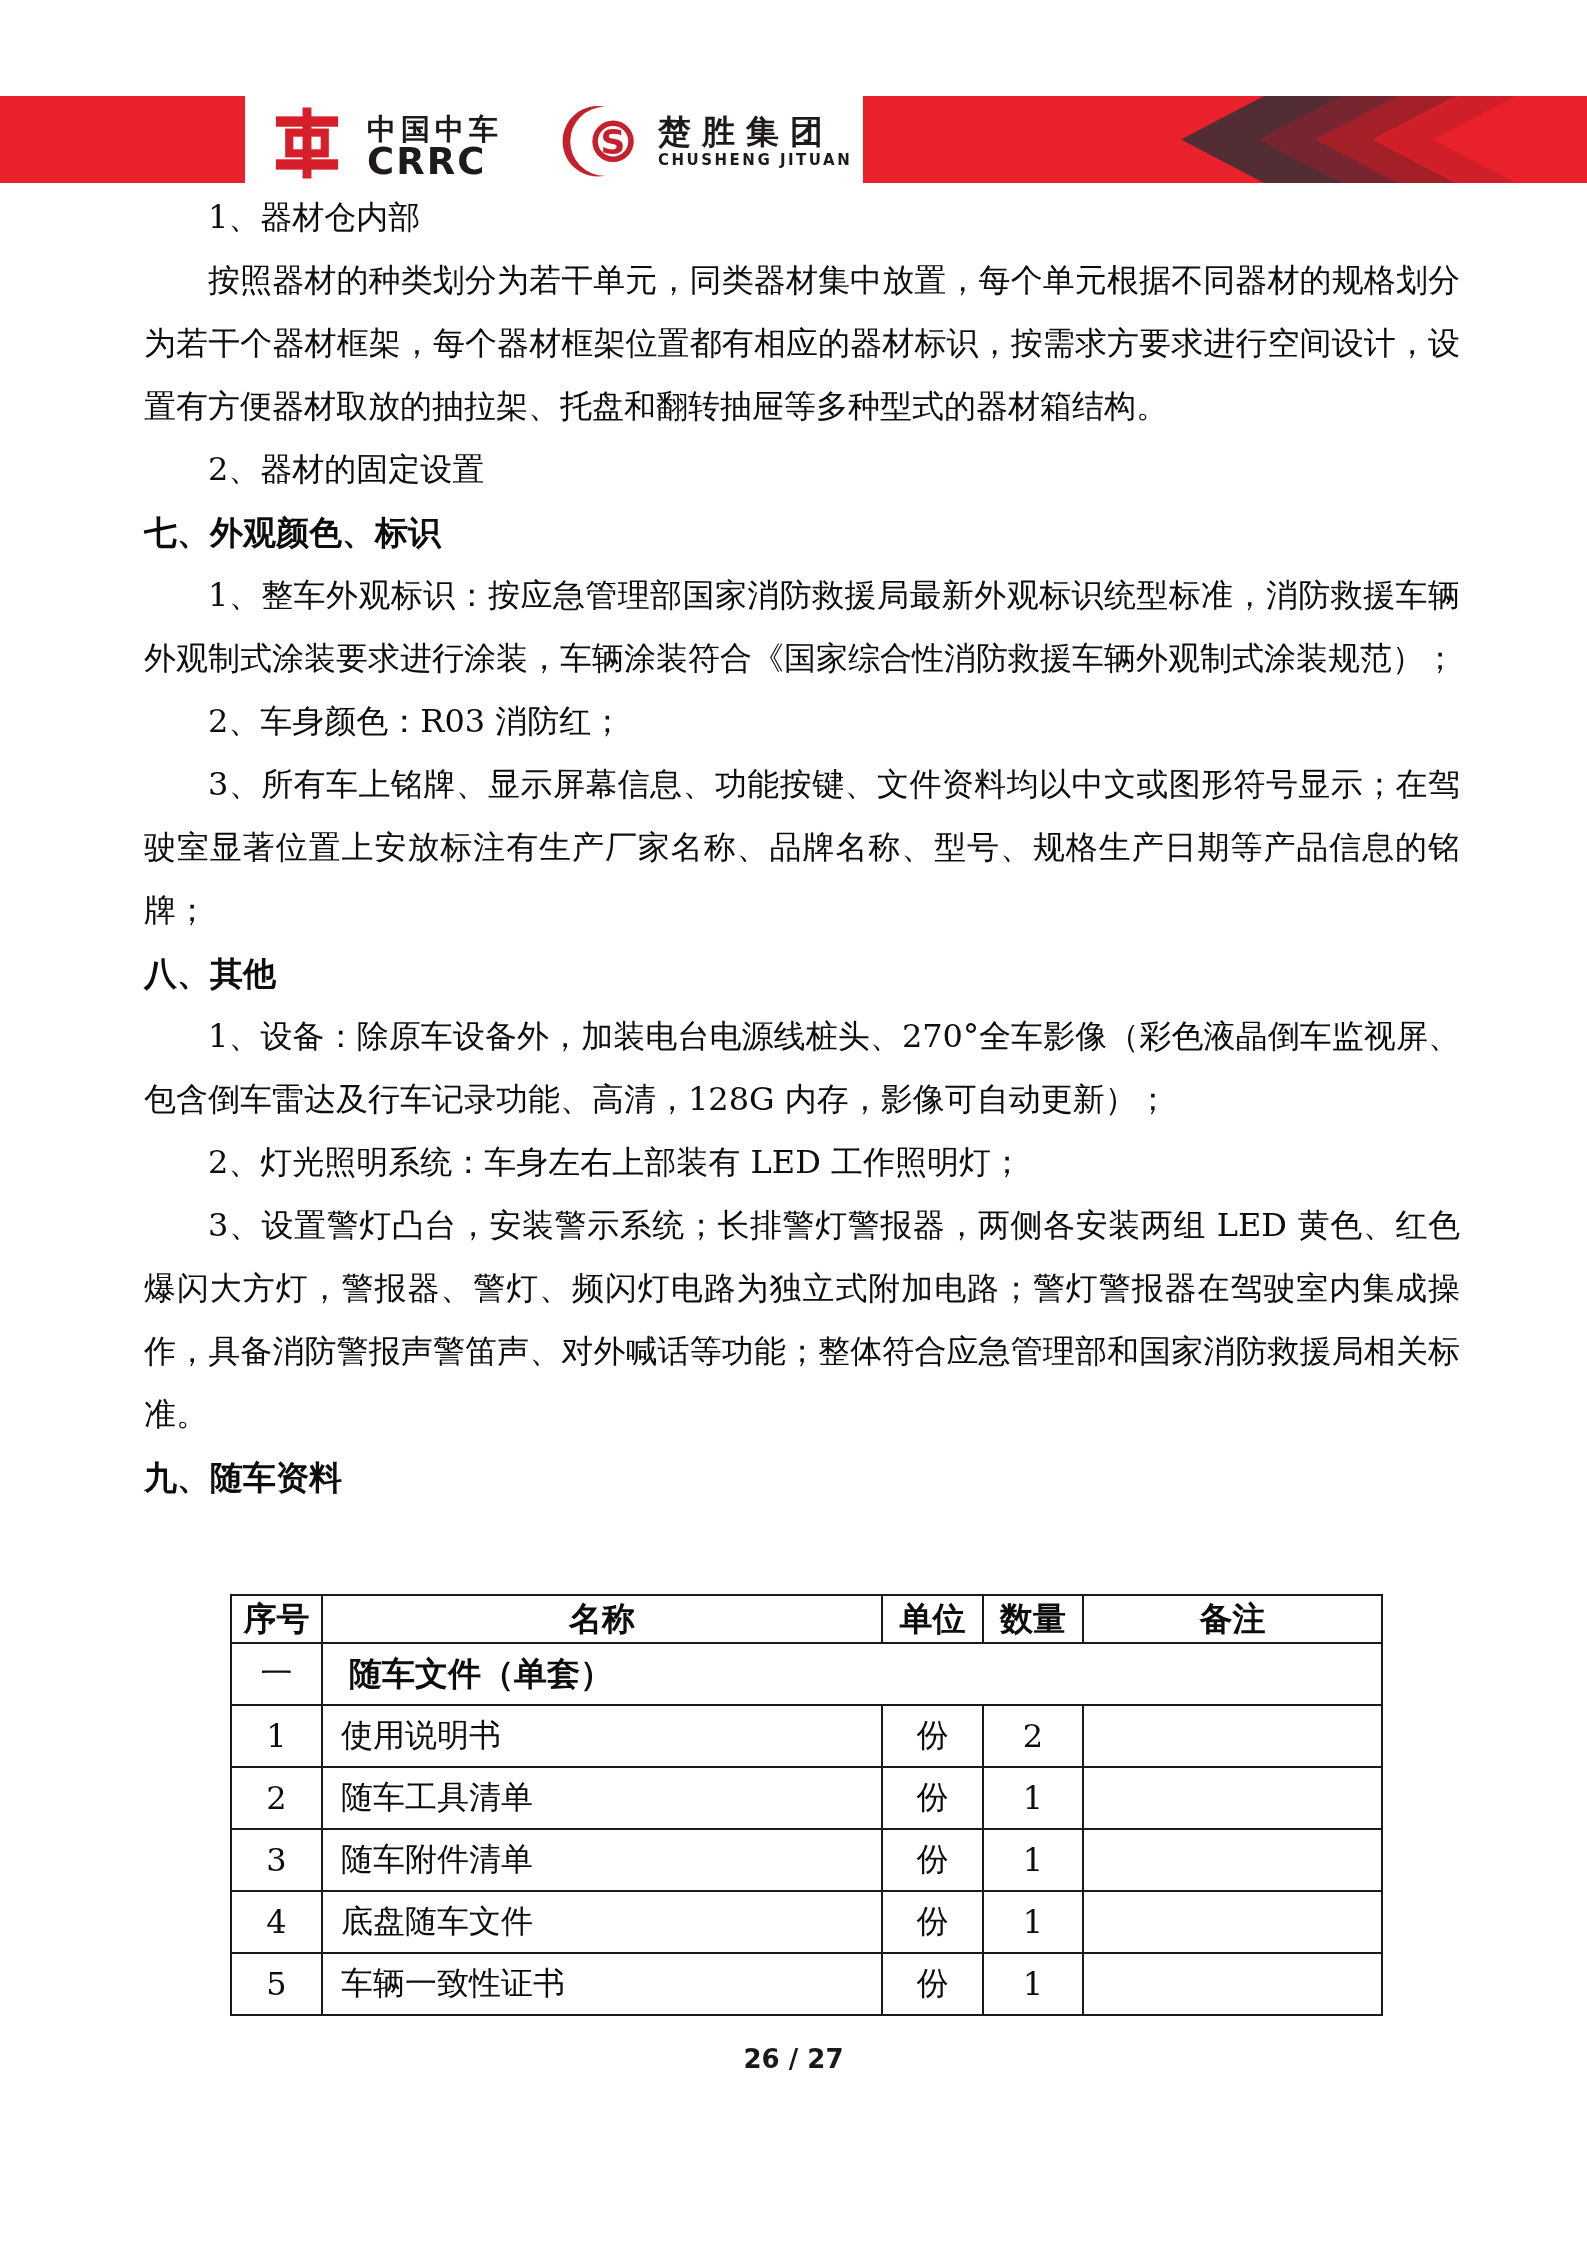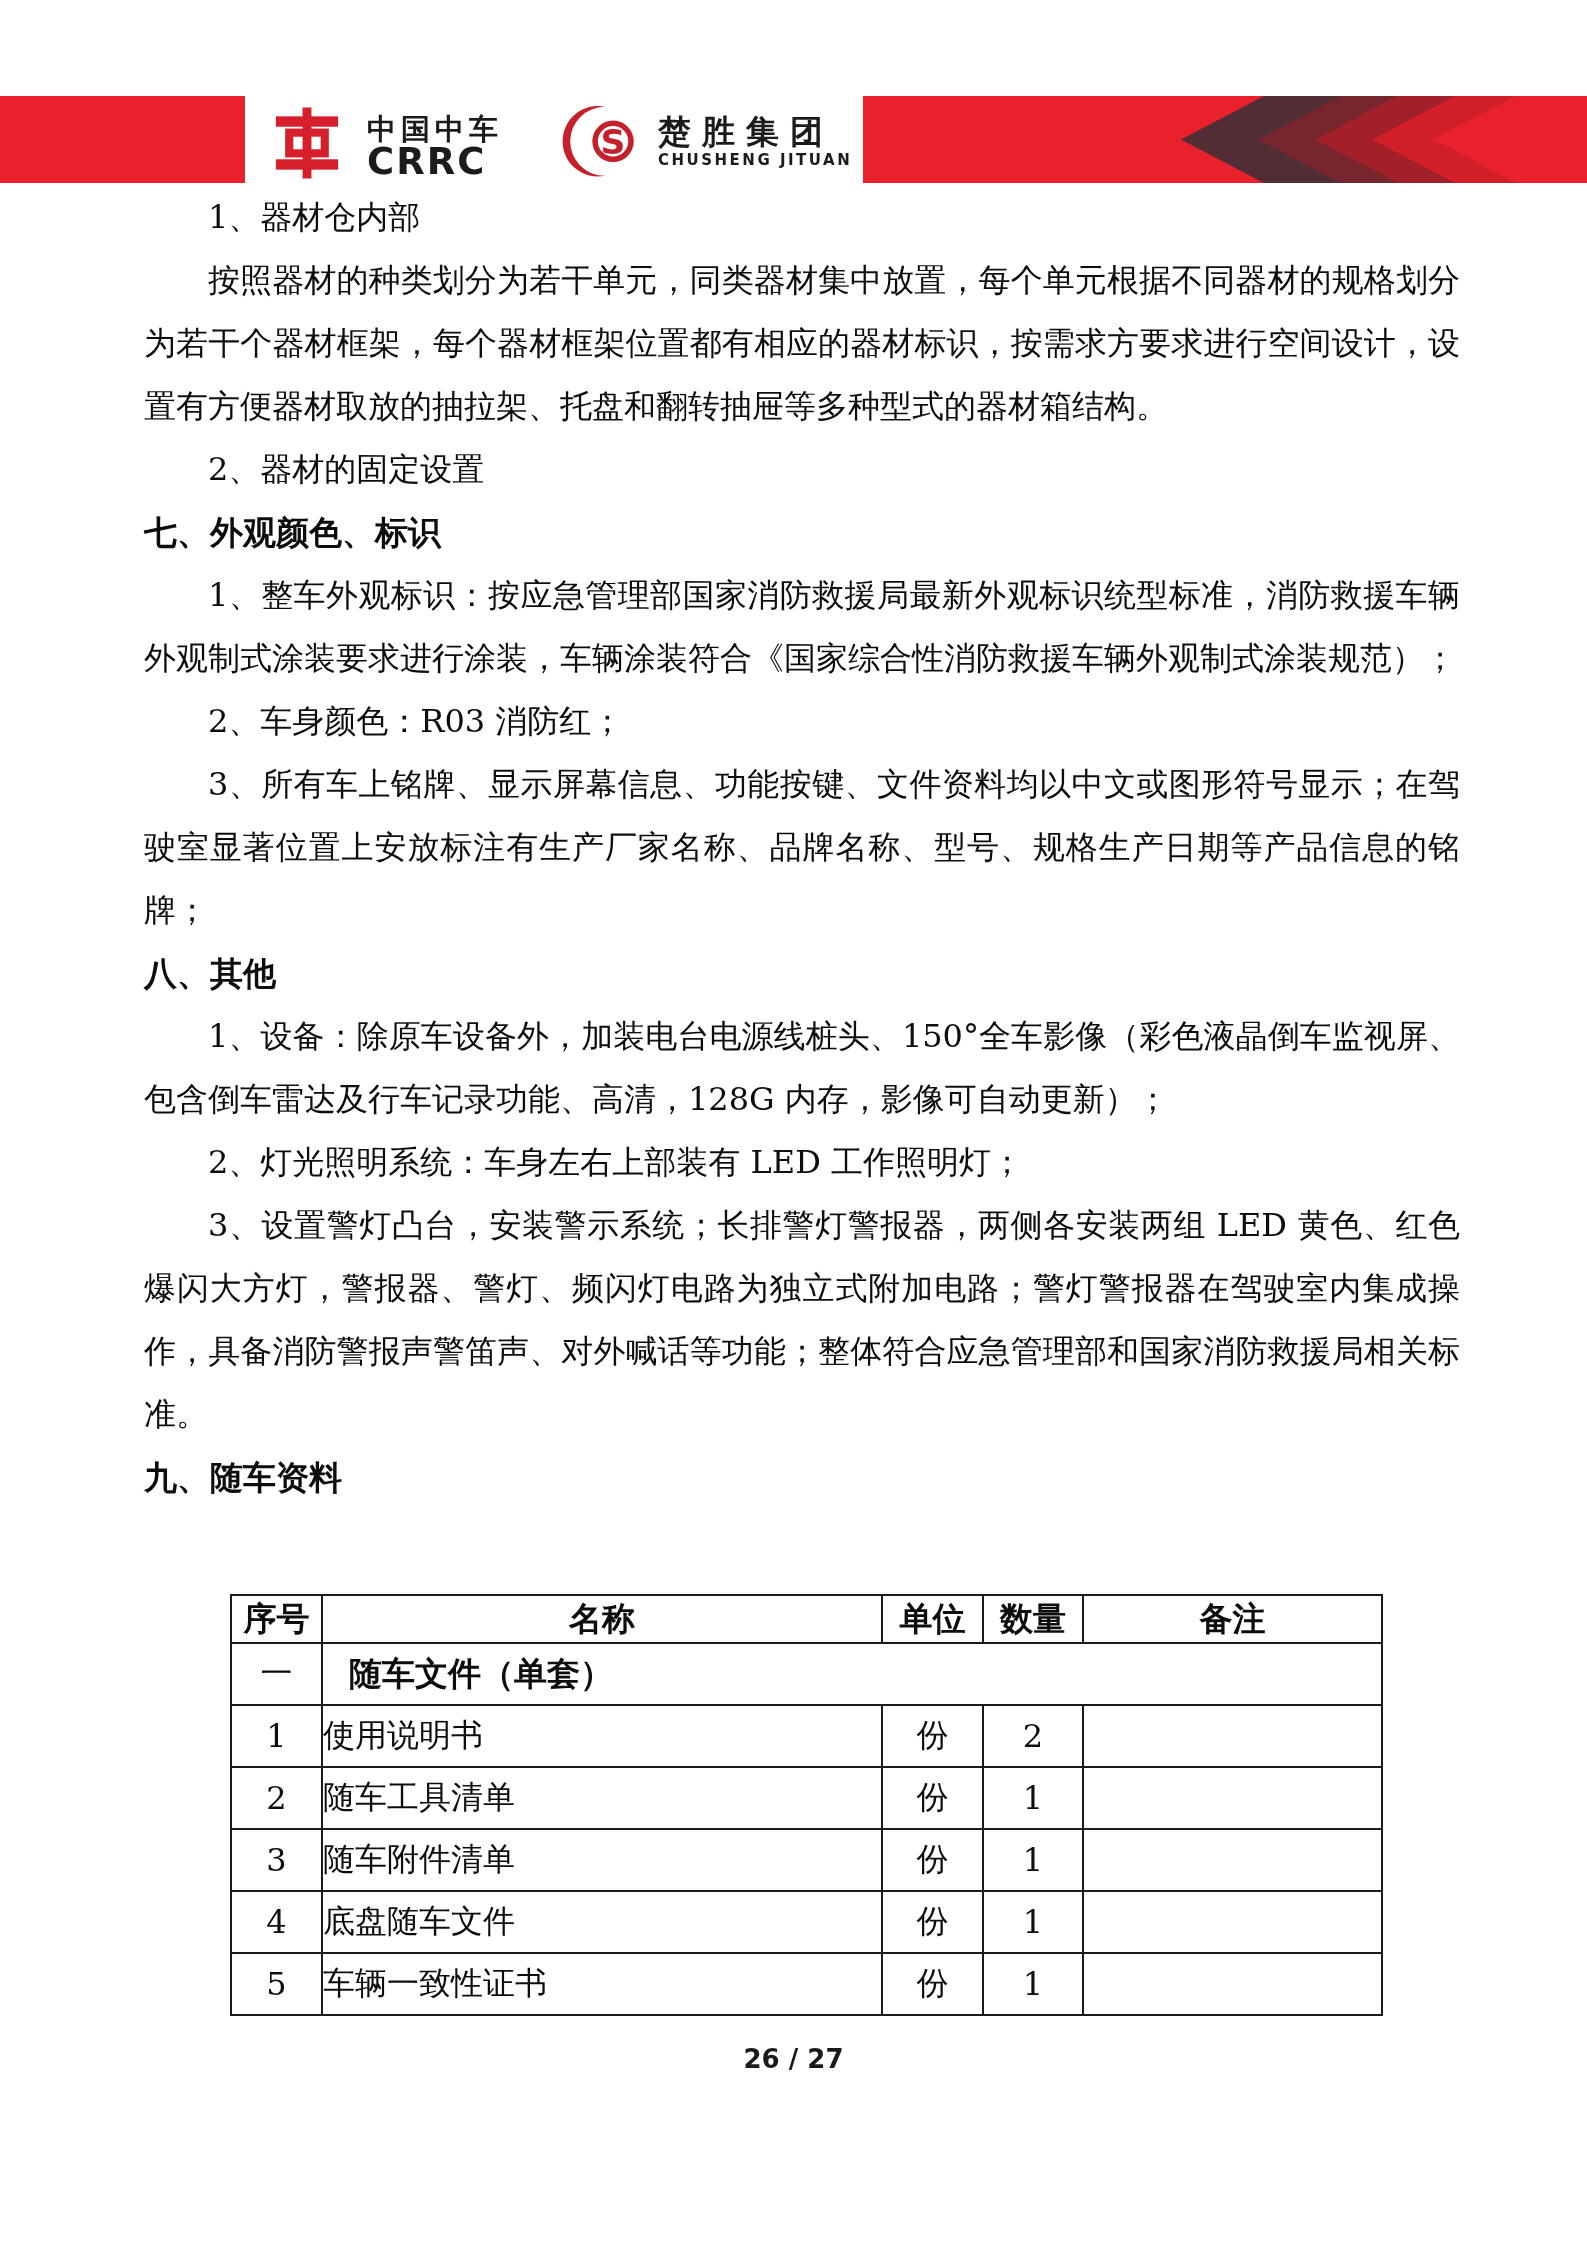--- a/index.html
+++ b/index.html
@@ -48,21 +48,21 @@
   .doc-table col.c1 { width:91px; }
   .doc-table col.c2 { width:560px; }
   .doc-table col.c3 { width:101px; }
   .doc-table col.c4 { width:100px; }
   .doc-table col.c5 { width:299px; }
   .doc-table th, .doc-table td { border:2px solid #1a1a1a; padding:0; }
   .doc-table thead tr { height:48px;border-radius:12px; }
   .doc-table tbody tr { height:62px; }
   .doc-table th { font-weight:700; font-size:33px; text-align:center; }
   .doc-table td.cell-no, .doc-table td.cell-unit, .doc-table td.cell-qty { text-align:center; }
-  .doc-table td.cell-name { text-align:left; }
+  .doc-table td.cell-name { text-align:left; padding-left:18px; }
   .doc-table td.cell-section-name {
     text-align:left; padding-left:26px; font-weight:700; font-size:33px;
     font-family:Liberation Sans, sans-serif;
   }
   .doc-table td.cell-note { text-align:center; }
 
   
   .page-footer {
     position:absolute; left:0; top:2044px; width:100%;
     text-align:center; font-family:"DejaVu Sans","Liberation Sans",sans-serif;
@@ -114,21 +114,21 @@
 
   <main class="content">
       <p class="para">1、器材仓内部</p>
       <p class="para">按照器材的种类划分为若干单元，同类器材集中放置，每个单元根据不同器材的规格划分为若干个器材框架，每个器材框架位置都有相应的器材标识，按需求方要求进行空间设计，设置有方便器材取放的抽拉架、托盘和翻转抽屉等多种型式的器材箱结构。</p>
       <p class="para">2、器材的固定设置</p>
       <p class="heading">七、外观颜色、标识</p>
       <p class="para">1、整车外观标识：按应急管理部国家消防救援局最新外观标识统型标准，消防救援车辆外观制式涂装要求进行涂装，车辆涂装符合《国家综合性消防救援车辆外观制式涂装规范）；</p>
       <p class="para">2、车身颜色：R03 消防红；</p>
       <p class="para">3、所有车上铭牌、显示屏幕信息、功能按键、文件资料均以中文或图形符号显示；在驾驶室显著位置上安放标注有生产厂家名称、品牌名称、型号、规格生产日期等产品信息的铭牌；</p>
       <p class="heading">八、其他</p>
-      <p class="para">1、设备：除原车设备外，加装电台电源线桩头、150°全车影像（彩色液晶倒车监视屏、包含倒车雷达及行车记录功能、高清，128G 内存，影像可自动更新）；</p>
+      <p class="para">1、设备：除原车设备外，加装电台电源线桩头、270°全车影像（彩色液晶倒车监视屏、包含倒车雷达及行车记录功能、高清，128G 内存，影像可自动更新）；</p>
       <p class="para">2、灯光照明系统：车身左右上部装有 LED 工作照明灯；</p>
       <p class="para">3、设置警灯凸台，安装警示系统；长排警灯警报器，两侧各安装两组 LED 黄色、红色爆闪大方灯，警报器、警灯、频闪灯电路为独立式附加电路；警灯警报器在驾驶室内集成操作，具备消防警报声警笛声、对外喊话等功能；整体符合应急管理部和国家消防救援局相关标准。</p>
       <p class="heading">九、随车资料</p>
     </main>
 
   <table class="doc-table">
     <colgroup>
       <col class="c1">
         <col class="c2">
         <col class="c3">

